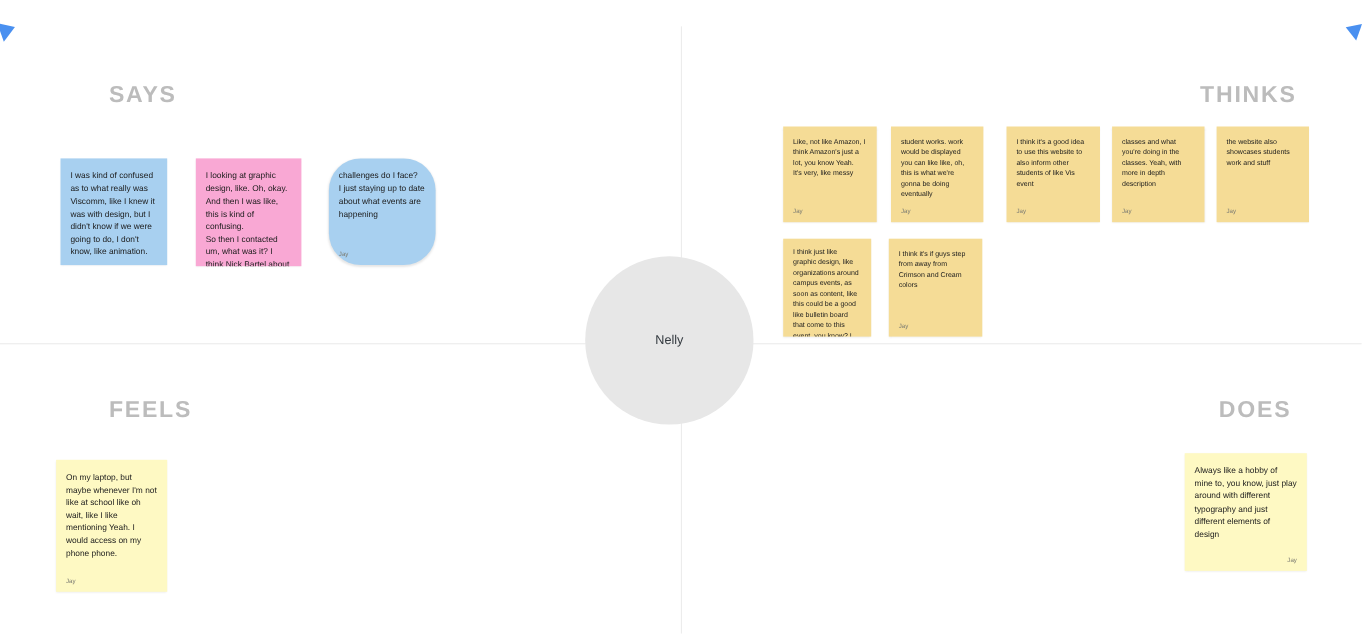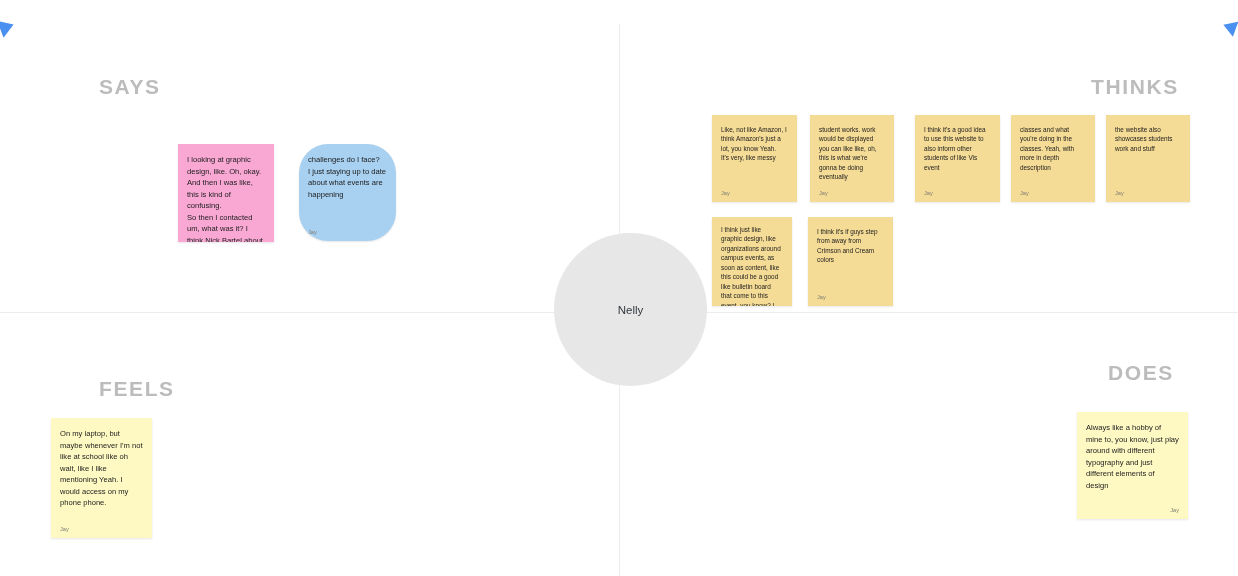--- a/index.html
+++ b/index.html
@@ -42,27 +42,27 @@
     position: absolute;
     font-size: 21px;
     font-weight: bold;
     letter-spacing: 1.6px;
     color: #bcbcbc;
     user-select: none;
     white-space: nowrap;
   }
   .quad-says   { left: 99px;  top: 51px; }
   .quad-thinks { left: 1091px; top: 51px; }
-  .quad-feels  { left: 99px;  top: 353px; }
+  .quad-feels  { left: 99px;  top: 337px; }
   .quad-does   { left: 1108px; top: 337px; }
 
   
   .persona {
     position: absolute;
-    left: 554px;
+    left: 532px;
     top: 209px;
     width: 153px;
     height: 153px;
     border-radius: 50%;
     background: #e7e7e7;
     display: flex;
     align-items: center;
     justify-content: center;
   }
   .persona-label {
@@ -133,20 +133,24 @@
 
   <div class="quad-title quad-says">SAYS</div>
   <div class="quad-title quad-thinks">THINKS</div>
   <div class="quad-title quad-feels">FEELS</div>
   <div class="quad-title quad-does">DOES</div>
 
   <div class="persona">
     <div class="persona-label">Nelly</div>
   </div>
 
+  <div class="note" style="left:55px; top:120px; width:97px; height:97px; background:#a8d0f0;">
+    <div class="note-text">I was kind of confused as to what really was Viscomm, like I knew it was with design, but I didn't know if we were going to do, I don't know, like animation.</div>
+    <div class="note-author">Jay</div>
+  </div>
 
   <div class="note" style="left:178px; top:120px; width:96px; height:98px; background:#f9a8d4;">
     <div class="note-text">I looking at graphic design, like. Oh, okay. And then I was like, this is kind of confusing.
 So then I contacted um, what was it? I think Nick Bartel about what visual communications was</div>
 
   </div>
 
   <div class="note" style="left:299px; top:120px; width:97px; height:97px; background:#a8d0f0;border-radius:29px;">
     <div class="note-text">challenges do I face?
 I just staying up to date about what events are happening</div>

